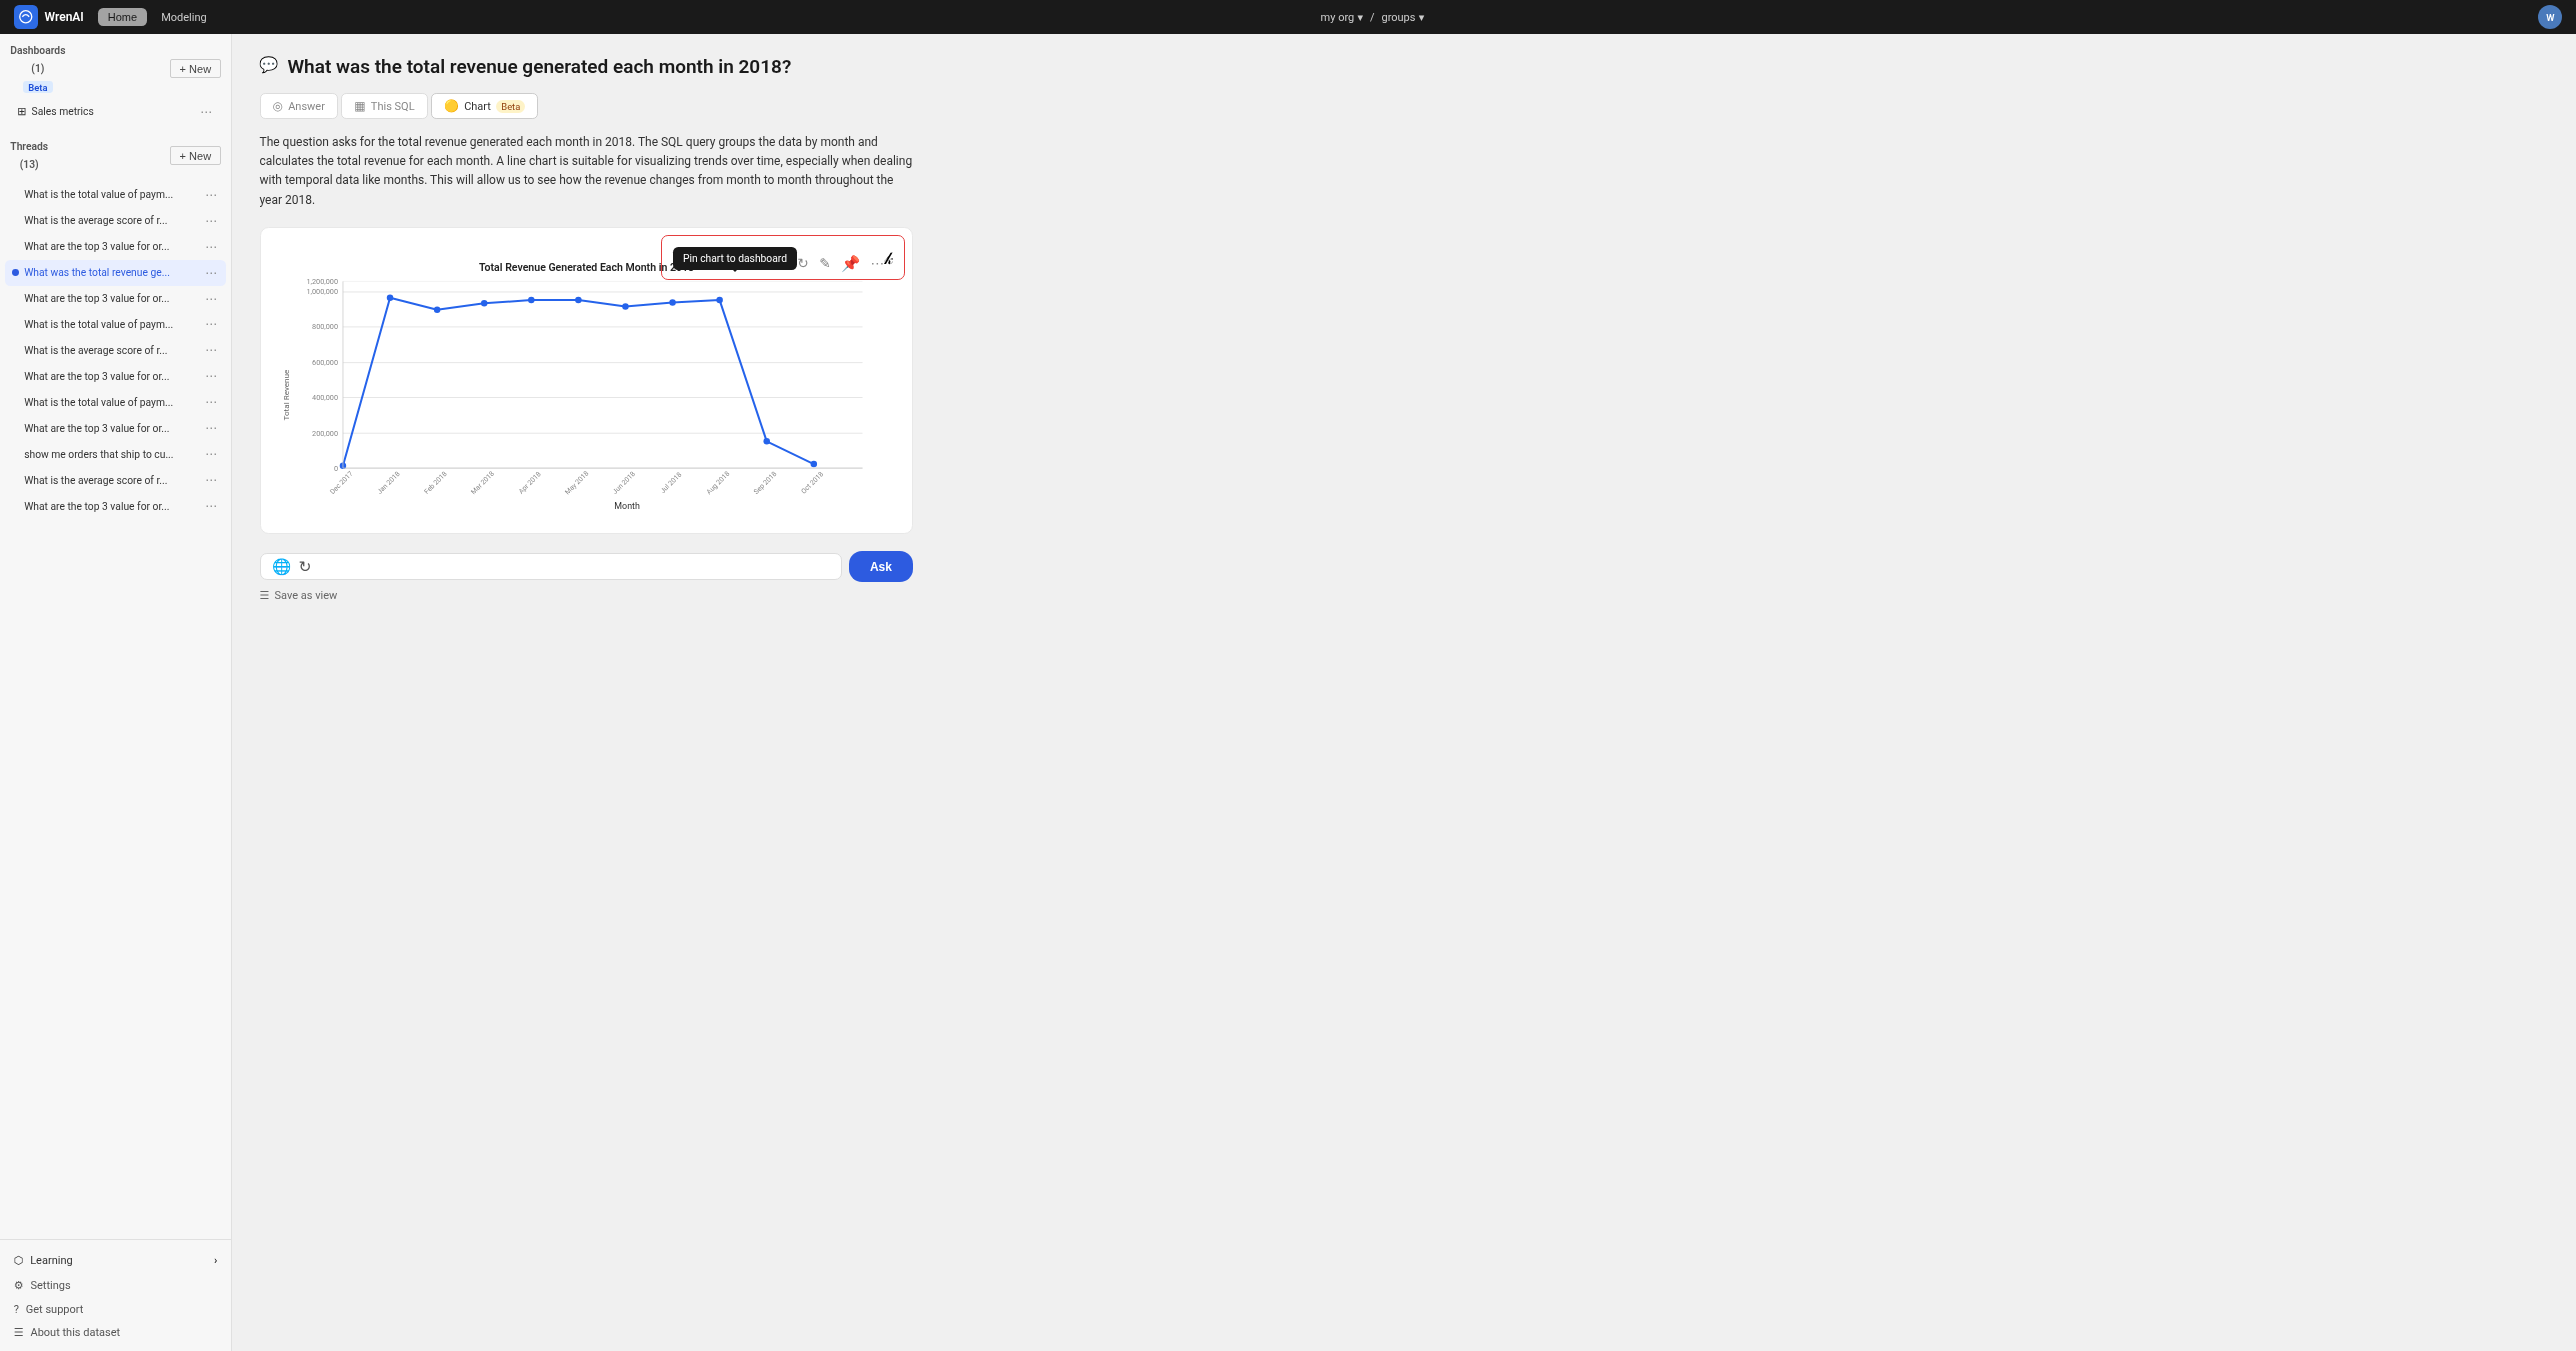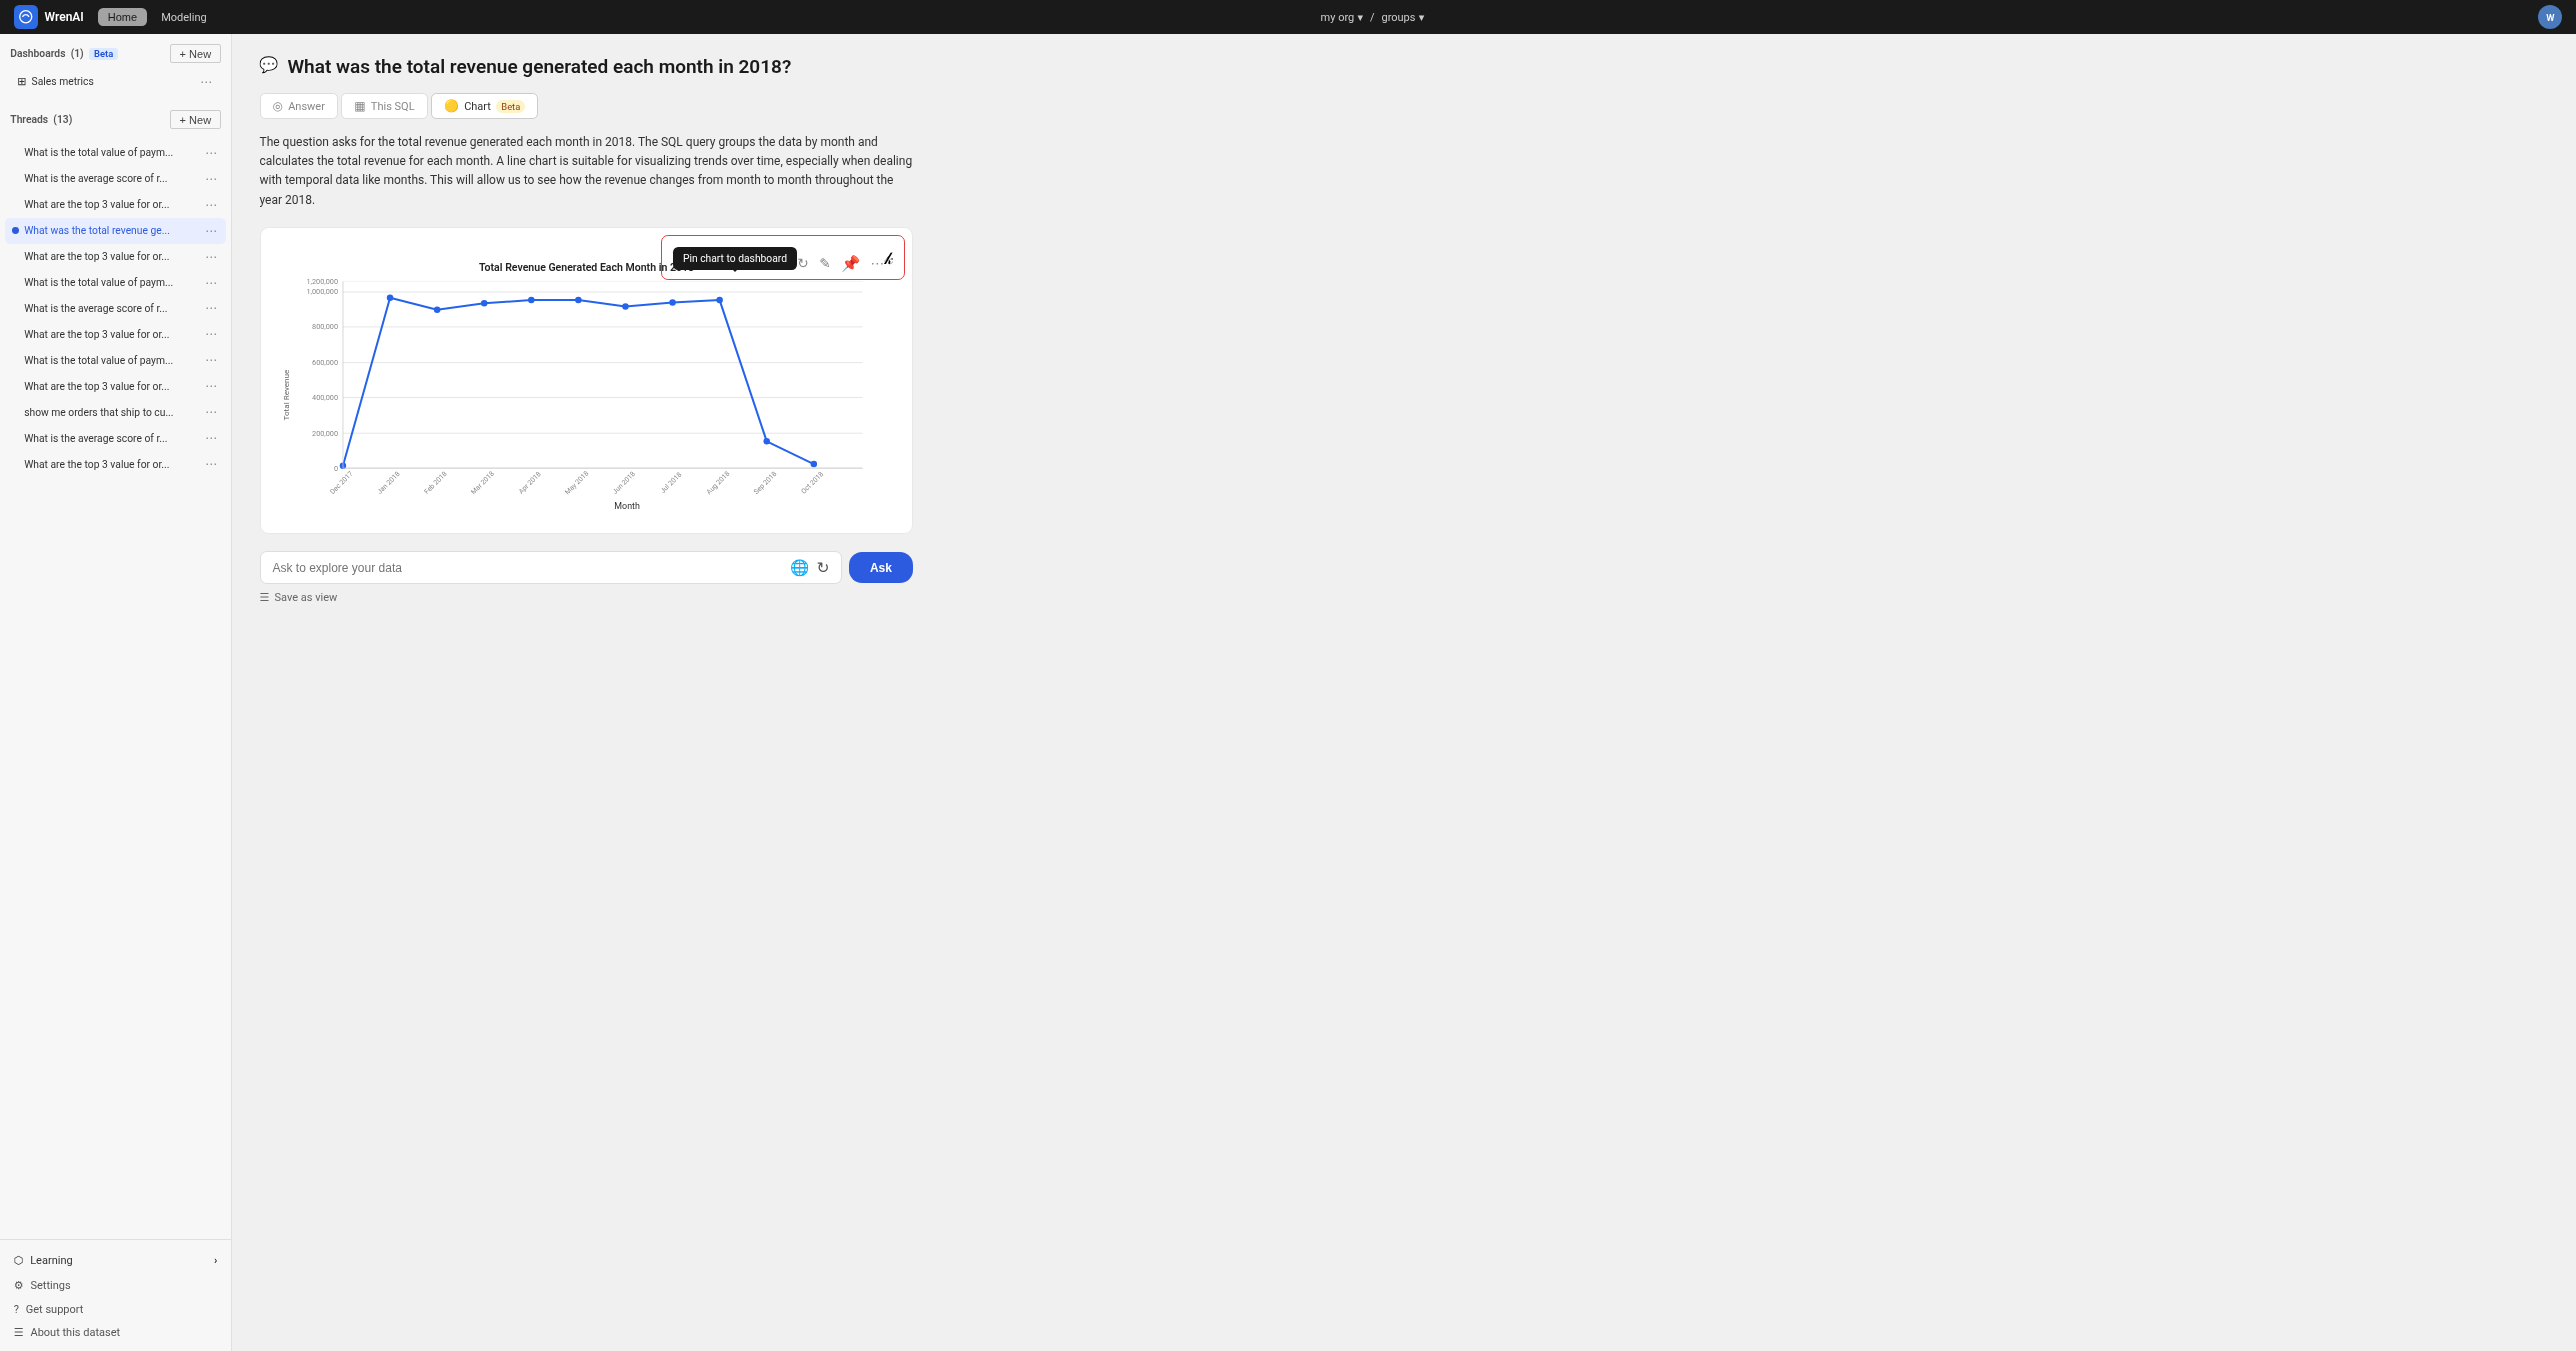--- a/index.html
+++ b/index.html
@@ -17,21 +17,21 @@
     .topnav-right { display: flex; align-items: center; }
     .avatar { width: 24px; height: 24px; background: #4a7abb; border-radius: 50%; display: flex; align-items: center; justify-content: center; color: #fff; font-size: 9.4px; font-weight: 600; }
 
     
     .layout { display: flex; flex: 1; overflow: hidden; }
 
     
     .sidebar { width: 232px; background: #f7f7f7; border-right: 0.9px solid #e0e0e0; display: flex; flex-direction: column; overflow: hidden; flex-shrink: 0; }
     .sidebar-section { padding: 10.3px 10.3px 5.2px; }
     .sidebar-section-header { display: flex; align-items: center; justify-content: space-between; margin-bottom: 5.2px; }
-    .sidebar-section-title { font-size: 10.3px; font-weight: 600; color: #555; display: flex; align-items: center; gap: 5.2px; }
+    .sidebar-section-title { font-size: 10.3px; font-weight: 600; color: #555; display: flex; align-items: center; gap: 5.2px; flex-direction: column; }
     .badge-blue { background: #dbeafe; color: #1d4ed8; border-radius: 3.4px; padding: 0.9px 5.2px; font-size: 9.4px; }
     .new-btn { display: flex; align-items: center; gap: 3.4px; background: none; border: 0.9px solid #ccc; border-radius: 2px; padding: 2.6px 8.6px; font-size: 11px; color: #444; cursor: pointer; }
 
     .sidebar-item { display: flex; align-items: center; justify-content: space-between; padding: 4.3px 6.9px; border-radius: 5.2px; cursor: pointer; color: #333; }
     .sidebar-item.active { background: #e8eeff; color: #2d5be0; }
     .sidebar-item-text { font-size: 10.3px; overflow: hidden; text-overflow: ellipsis; white-space: nowrap; flex: 1; }
     .sidebar-item-icon { color: #888; font-size: 12px; cursor: pointer; padding: 1.7px; flex-shrink: 0; }
     .sidebar-item-left { display: flex; align-items: center; gap: 5.2px; overflow: hidden; flex: 1; }
     .thread-dot { width: 6.9px; height: 6.9px; background: none; flex-shrink: 0; }
     .thread-dot.blue { background: #2d5be0; border-radius: 50%; }
@@ -360,21 +360,20 @@
 
           <line x1="80" y1="35" x2="80" y2="265" stroke="#ccc" stroke-width="1"></line>
           <line x1="80" y1="265" x2="720" y2="265" stroke="#ccc" stroke-width="1"></line>
         </svg>
       </div>
     </div>
 
     <div style="margin-top:17px; max-width:653px;">
       <div class="input-wrap">
         <div class="input-inner">
-          <input type="text" placeholder="Ask to explore your data" style="">
           <button class="input-icon-btn">🌐</button>
           <button class="input-icon-btn">↻</button>
         </div>
         <button class="ask-btn">Ask</button>
       </div>
       <div class="save-view">
         <span>☰</span>
         <span>Save as view</span>
       </div>
     </div>

